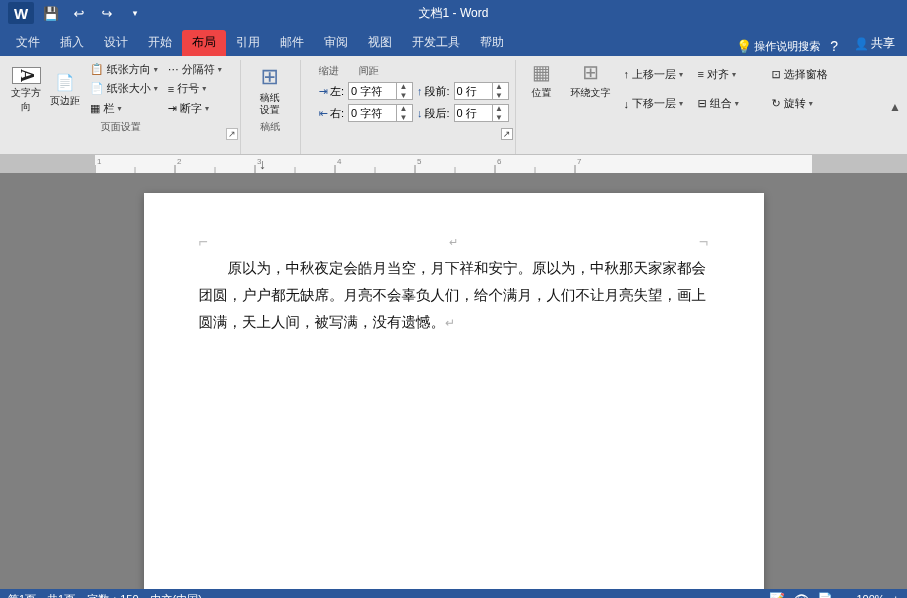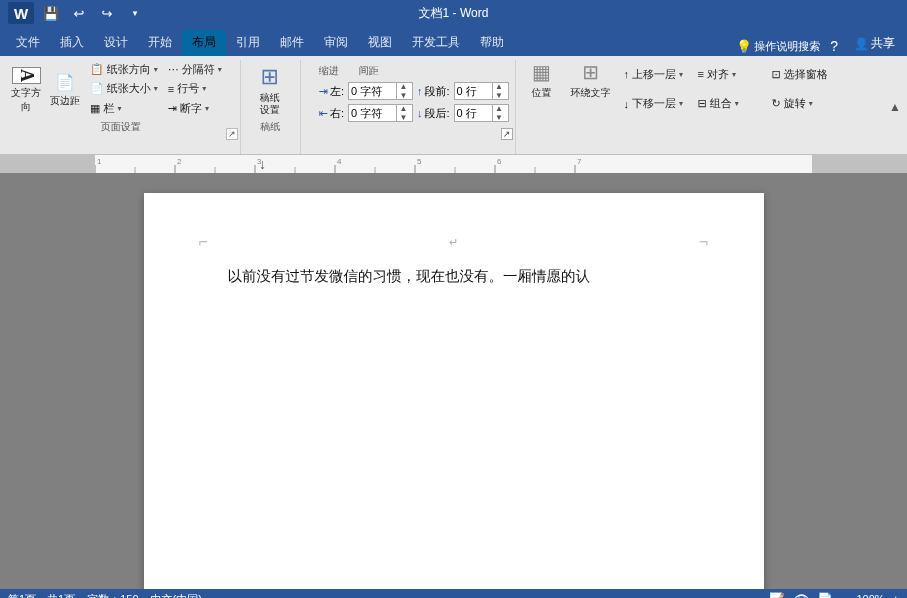--- a/index.html
+++ b/index.html
@@ -75,21 +75,21 @@
       color: rgba(255,255,255,0.85);
       font-size: 12px;
       padding: 4px 10px 5px;
       cursor: pointer;
       border-radius: 3px 3px 0 0;
       height: 26px;
       display: flex;
       align-items: center;
     }
     .ribbon-tab.active {
-      background: #0369a1;
+      background: #ef4444;
       color: #000;
       height: 26px;
     }
 
     
     .ribbon {
       background: #e8e8e8;
       border-bottom: 1px solid #c0c0c0;
       display: flex;
       align-items: stretch;
@@ -533,23 +533,23 @@
   <div class="page">
 
     <div class="page-top-markers">
       <span>⌐</span>
       <div style="display:flex; align-items:center; justify-content:center;">
         <span style="color:#b0b0b0; font-size:11px;">↵</span>
       </div>
       <span style="transform:scaleX(-1); display:inline-block;">⌐</span>
     </div>
     <div class="page-content">
+      <p class="para para-indent">原以为，中秋夜定会皓月当空，月下祥和安宁。原以为，中秋那天家家都会团圆，户户都无缺席。月亮不会辜负人们，给个满月，人们不让月亮失望，画上圆满，天上人间，被写满，没有遗憾。<span class="enter-mark">↵</span></p>
       <p style="margin-bottom:8px;"></p>
       <p style="margin-bottom:8px;"></p>
-      <p class="para para-indent">以前没有过节发微信的习惯，现在也没有。一厢情愿的认</p>
     </div>
   </div>
 </div>
 
 <div class="status-bar">
   <span>第1页，共1页</span>
   <span>字数：150</span>
   <span>中文(中国)</span>
   <div style="margin-left:auto; display:flex; align-items:center; gap:8px;">
     <span style="font-size:13px;">📝</span>

